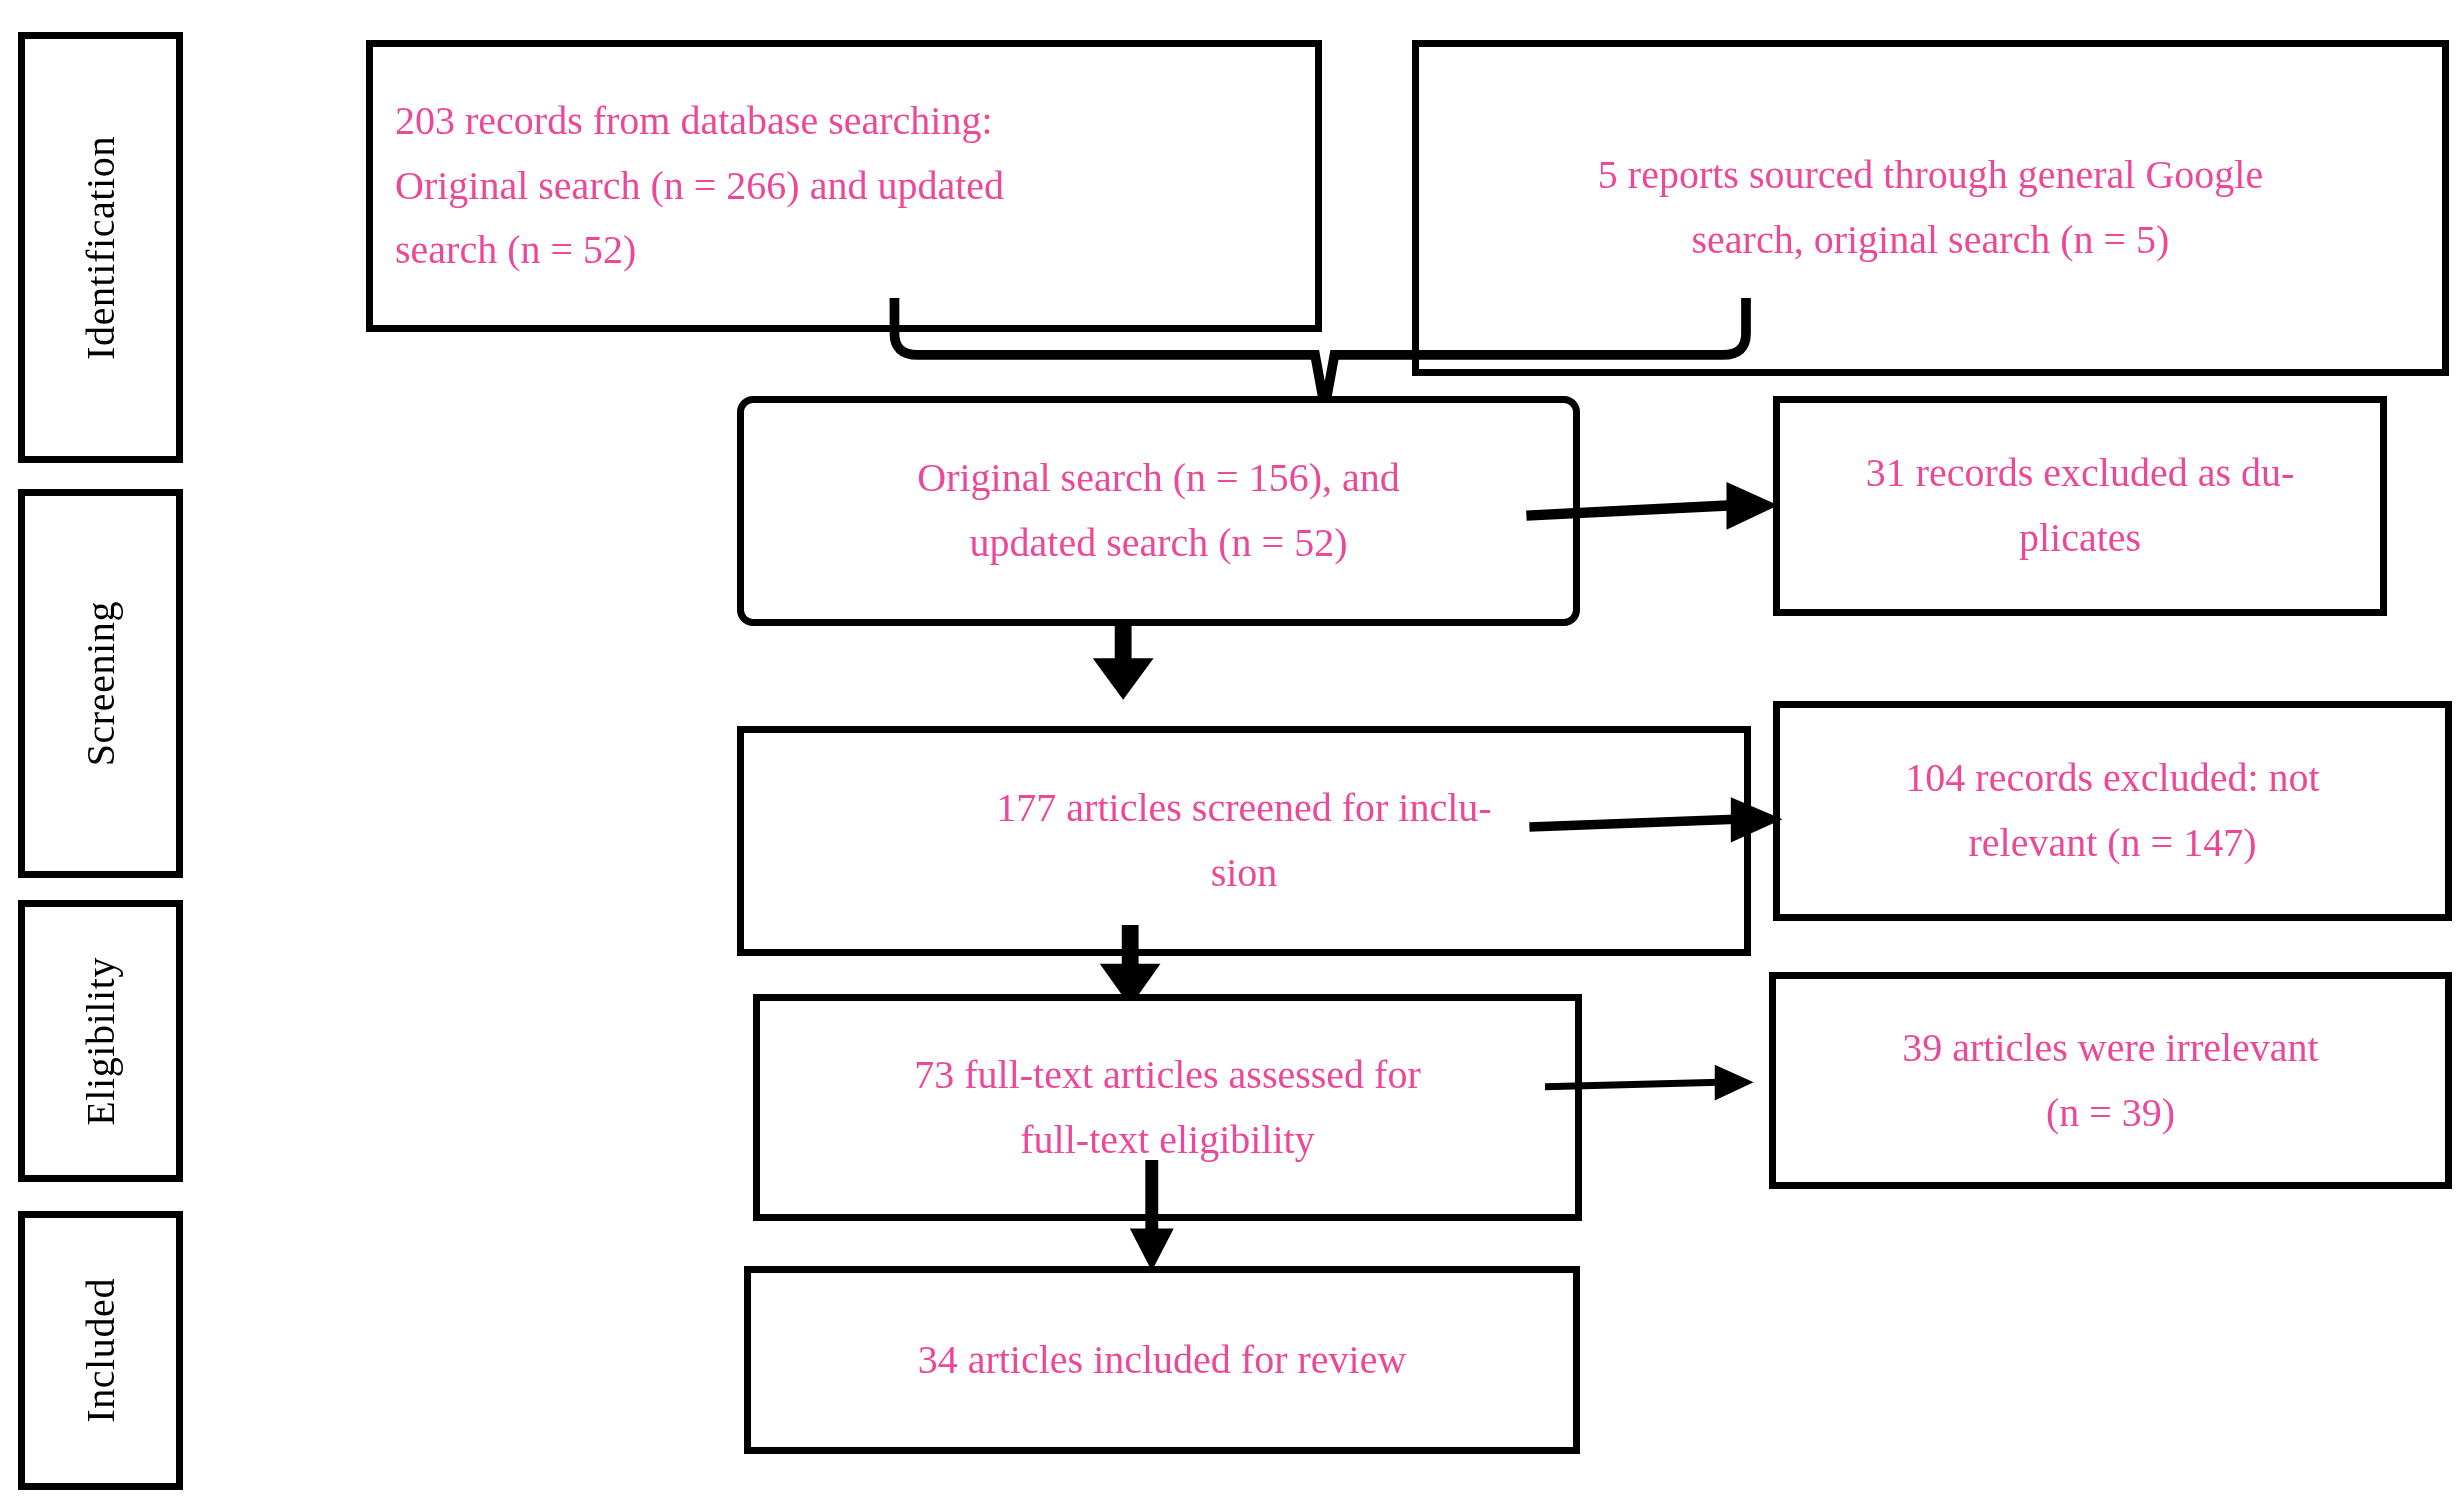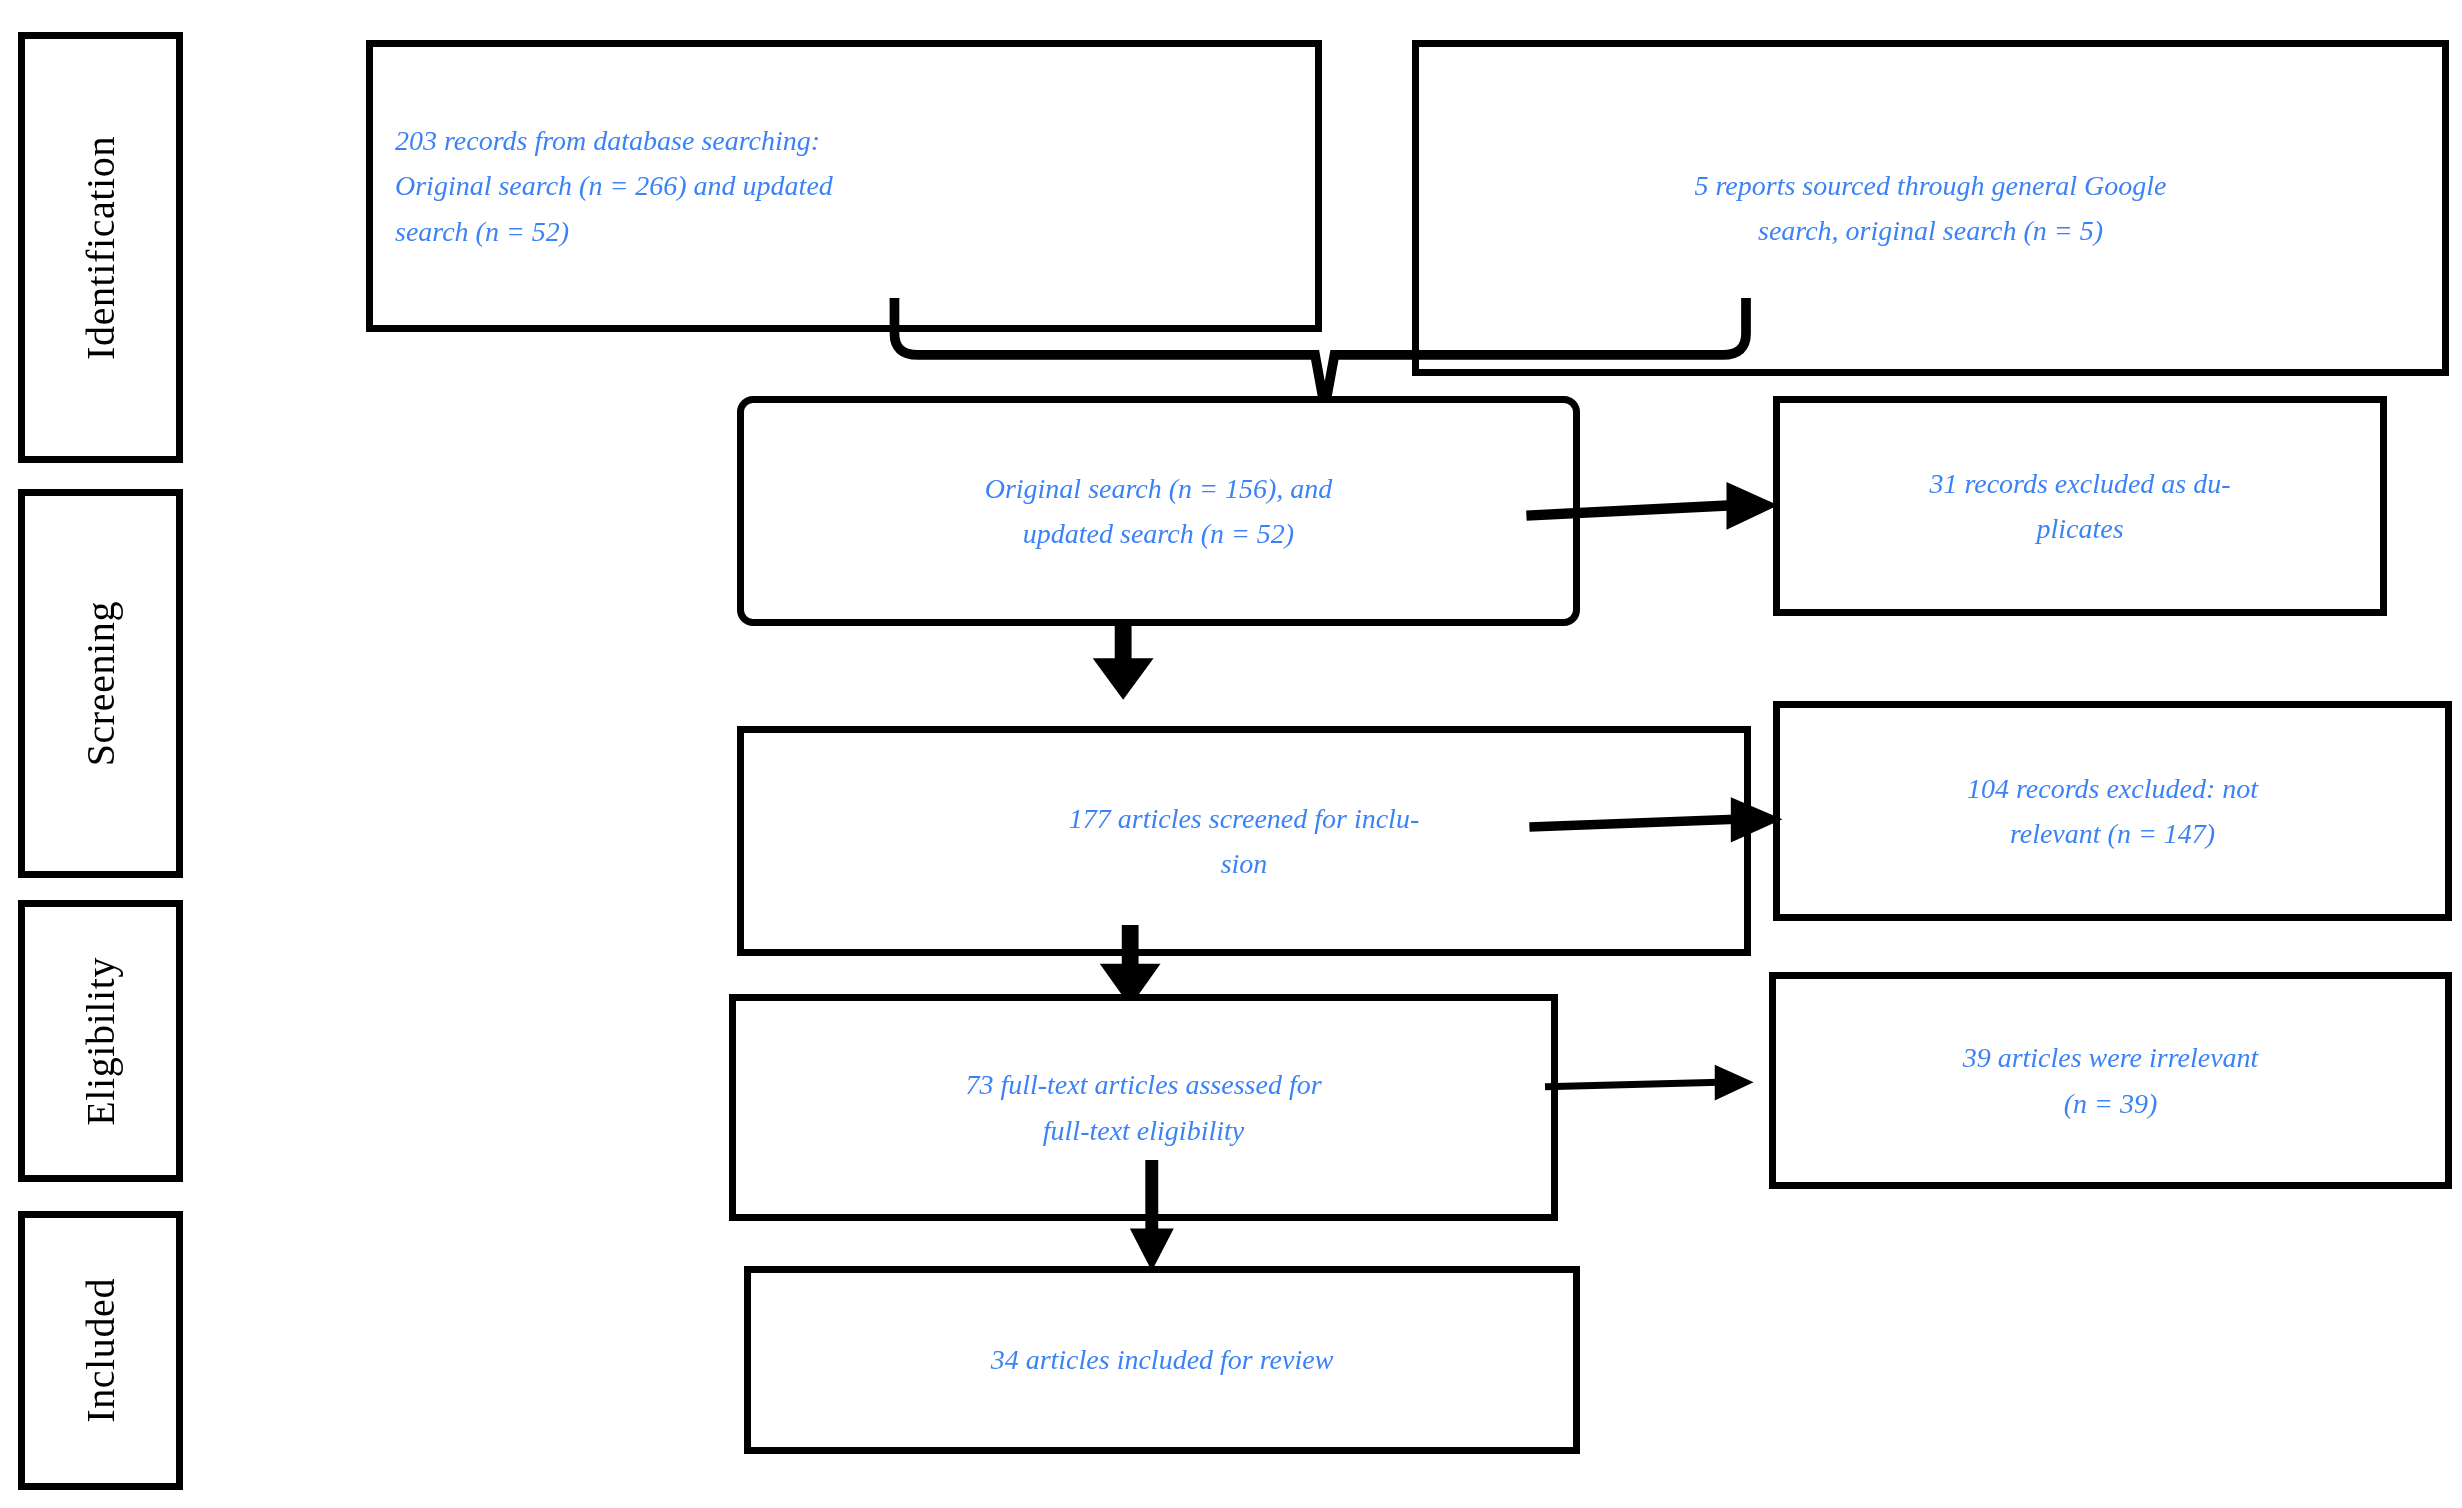--- a/index.html
+++ b/index.html
@@ -44,25 +44,24 @@
     position: absolute;
     box-sizing: border-box;
     border: 7.1px solid #000000;
     background: #ffffff;
     display: flex;
     align-items: center;
     justify-content: center;
     padding: 0 22px;
   }
   .flow-text {
-    font-size: 28px;
+    font-size: 40px;
     line-height: 1.62;
-    color: #3b82f6;
+    color: #ec4899;
     width: 100%;
-    font-style: italic;
   }
   .t-center { text-align: center; }
   .t-justify {
     text-align: justify;
     text-align-last: left;
     hyphens: manual;
   }
 
   
   .conn {
@@ -162,21 +161,21 @@
     </svg>
   </div>
 
   <div class="conn" style="left:1079px; top:925px; width:123px; height:84px;">
     <svg width="123" height="84" viewBox="0 0 190 130">
       <rect x="66" y="0" width="26" height="62" fill="#000000"></rect>
       <polygon points="32,60 126,60 79,126" fill="#000000"></polygon>
     </svg>
   </div>
 
-  <div class="flow-box" style="left:729px; top:994px; width:829px; height:227px;">
+  <div class="flow-box" style="left:753px; top:994px; width:829px; height:227px;">
     <div class="flow-text t-center">
       <span>73 full-text articles assessed for</span><br>
       <span>full-text eligibility</span>
     </div>
   </div>
 
   <div class="flow-box" style="left:1769px; top:972px; width:683px; height:217px;">
     <div class="flow-text t-center">
       <span>39 articles were irrelevant</span><br>
       <span>(n = 39)</span>

